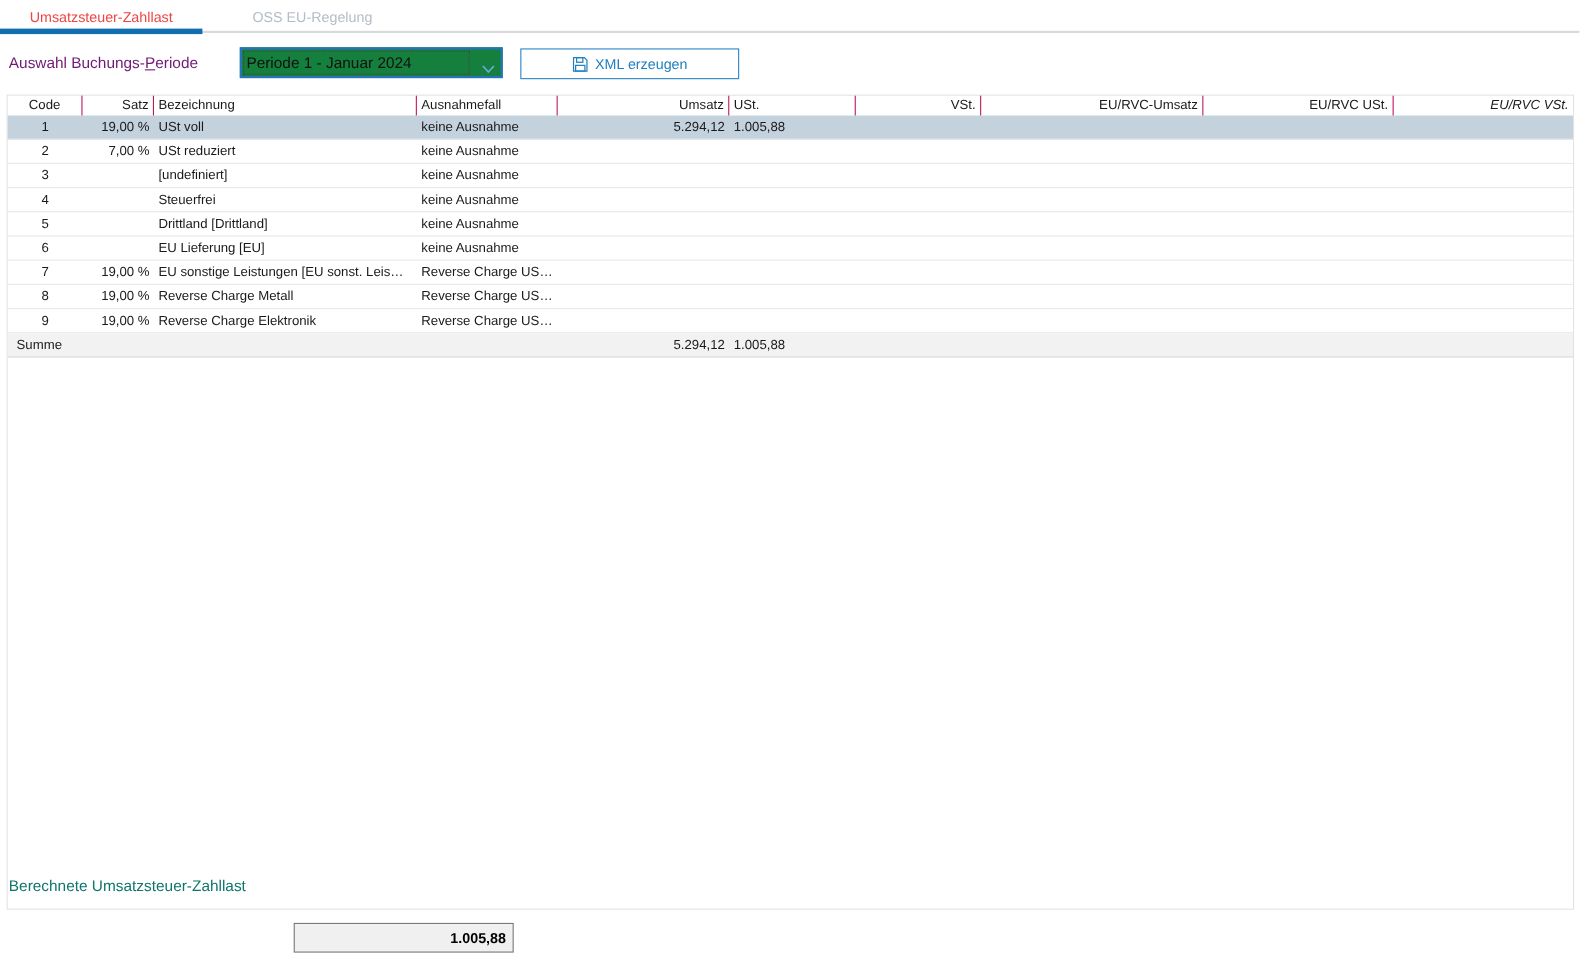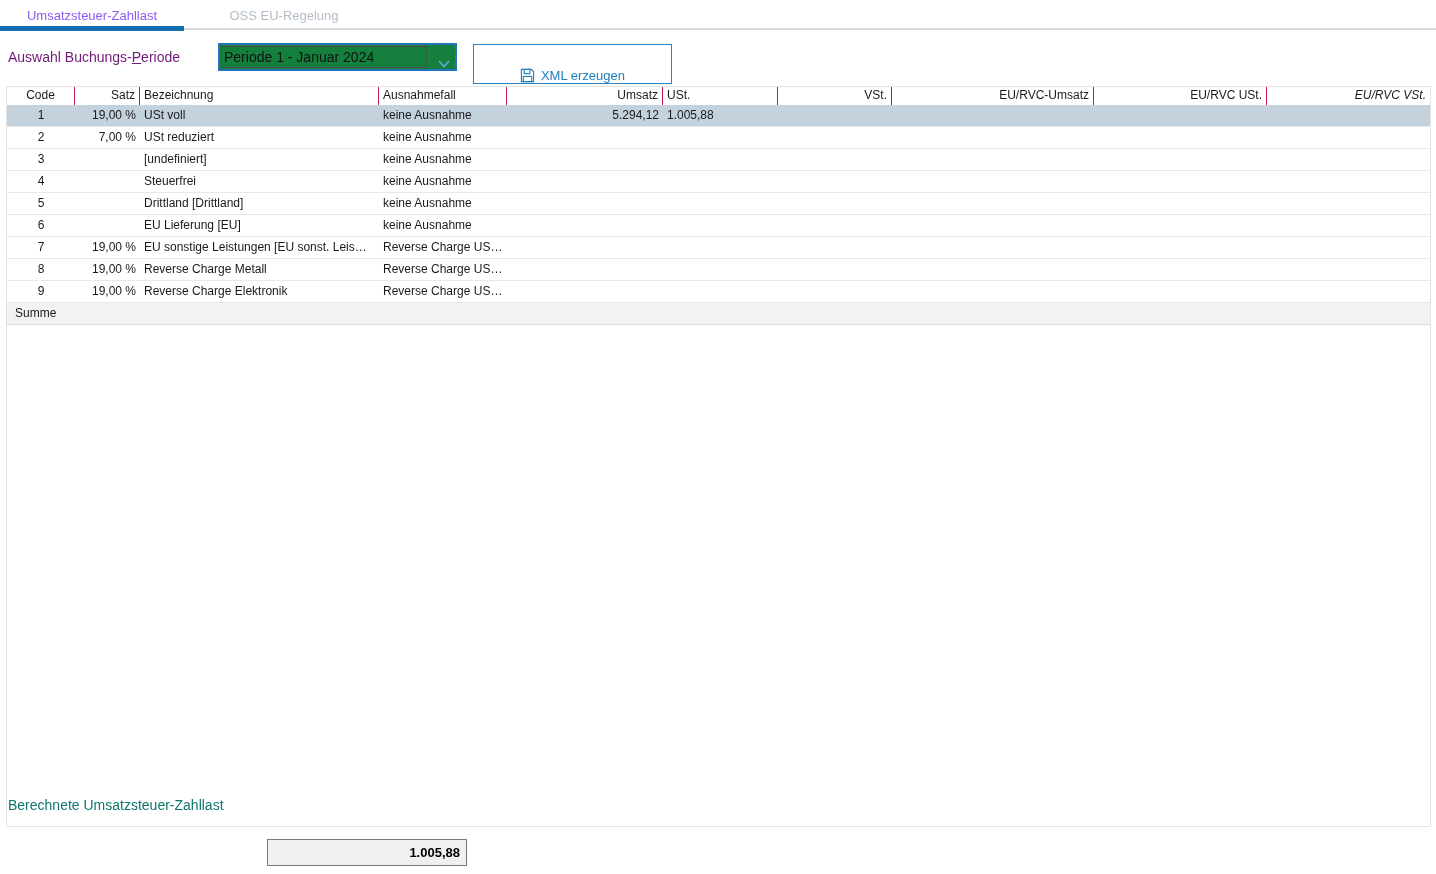--- a/index.html
+++ b/index.html
@@ -1,43 +1,43 @@
 <!DOCTYPE html>
 <html><head>
 <meta charset="utf-8">
 <style>
   * { margin:0; padding:0; box-sizing:border-box; }
   html,body { width:1436px; height:874px; background:#fff; font-family:"Liberation Sans", sans-serif; position:relative; overflow:hidden; }
 
   
   .tabbar { position:absolute; top:0; left:0; width:100%; height:31px; background:#fff; }
   .tab { position:absolute; top:6px; height:20px; line-height:20px; text-align:center; font-size:13px; cursor:default; }
-  .tab-active { left:0; width:184px; color:#8b5cf6; }
+  .tab-active { left:0; width:184px; color:#ef4444; }
   .tab-inactive { left:184px; width:200px; color:#b4bdc7; }
   .tabline { position:absolute; top:28px; left:0; width:100%; height:2px; background:#d9d9d9; }
   .tabindicator { position:absolute; top:26px; left:0; width:184px; height:5px; background:#126eae; z-index:2; }
 
   
   .period-label { position:absolute; left:8px; top:49px; font-size:14px; color:#701a75; }
   .period-label .mn { text-decoration:underline; }
   .dropdown { position:absolute; left:218px; top:43px; width:239px; height:28px; border:2px solid #2474b8; background:#15803d; }
   .dd-focus { position:absolute; left:1px; top:1px; bottom:1px; width:206px; border:1px dotted #444; }
   .dd-text { position:absolute; left:4px; top:2px; font-size:14px; color:#111; line-height:20px; white-space:nowrap; }
   .dd-chevron { position:absolute; right:5px; top:9px; }
-  .xml-button { position:absolute; left:473px; top:44px; width:199px; height:40px; border:1px solid #2b83c6; background:#fff; color:#2180c0; font-size:13px; display:flex; align-items:flex-end; justify-content:center; gap:6px; cursor:default; }
+  .xml-button { position:absolute; left:473px; top:44px; width:199px; height:28px; border:1px solid #2b83c6; background:#fff; color:#2180c0; font-size:13px; display:flex; align-items:center; justify-content:center; gap:6px; cursor:default; }
 
   
   .table-wrap { position:absolute; left:6px; top:86px; width:1425px; height:741px; border:1px solid #e3e3e3; background:#fff; }
   .thead { display:flex; height:18px; line-height:17px; font-size:12px; color:#1a1a1a; }
   .th { border-right:1px solid #be185d; padding:0 4px; white-space:nowrap; overflow:hidden; }
   .th:last-child { border-right:none; }
   .tr { display:flex; height:22px; line-height:21px; font-size:12px; color:#1a1a1a; border-bottom:1px solid #e8e8e8; }
   .tr.selected { background:#c4d2de; }
   .td { padding:0 4px; white-space:nowrap; overflow:hidden; }
-  .summe { display:flex; height:22px; line-height:21px; font-size:12px; color:#1a1a1a; background:#f2f2f2; border-bottom:1px solid #dcdcdc;flex-direction:column; }
+  .summe { display:flex; height:22px; line-height:21px; font-size:12px; color:#1a1a1a; background:#f2f2f2; border-bottom:1px solid #dcdcdc; }
   .summe-label { width:500px; padding-left:8px; }
 
   .c0 { width:68px; text-align:center; }
   .c1 { width:65px; text-align:right; }
   .c2 { width:239px; text-align:left; }
   .c3 { width:128px; text-align:left; }
   .c4 { width:156px; text-align:right; }
   .c5 { width:115px; text-align:left; }
   .c6 { width:114px; text-align:right; }
   .c7 { width:202px; text-align:right; }

